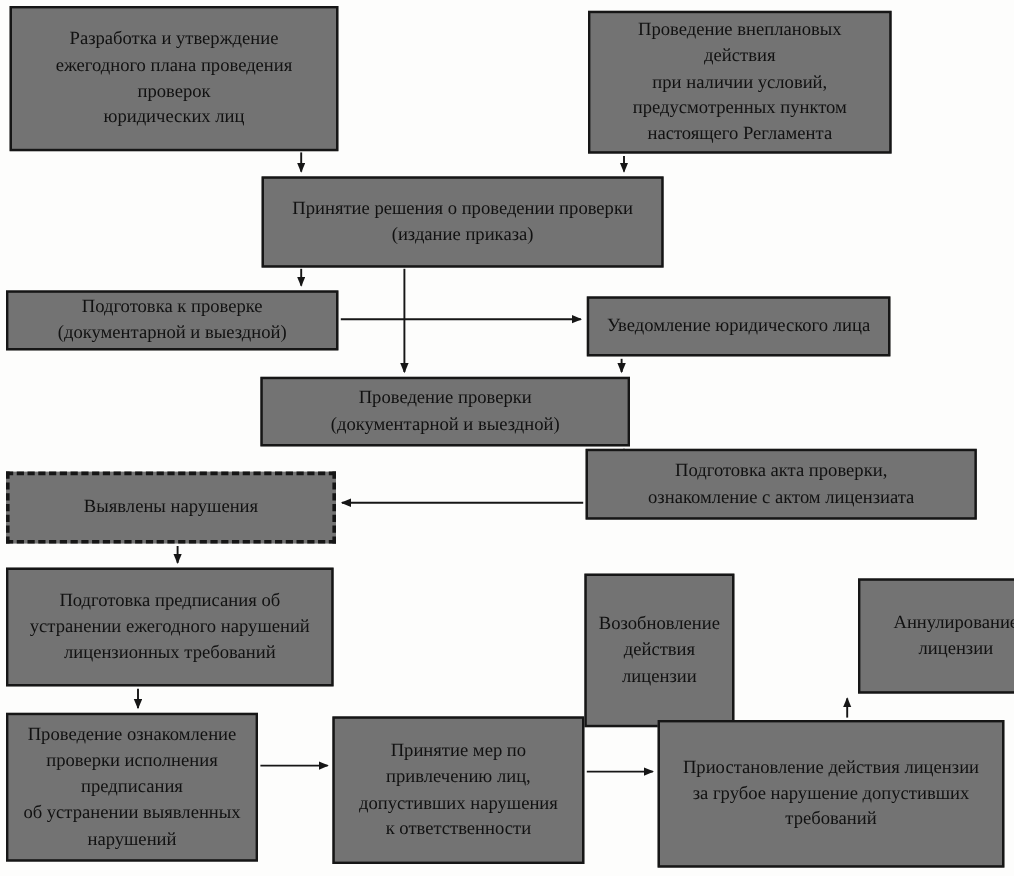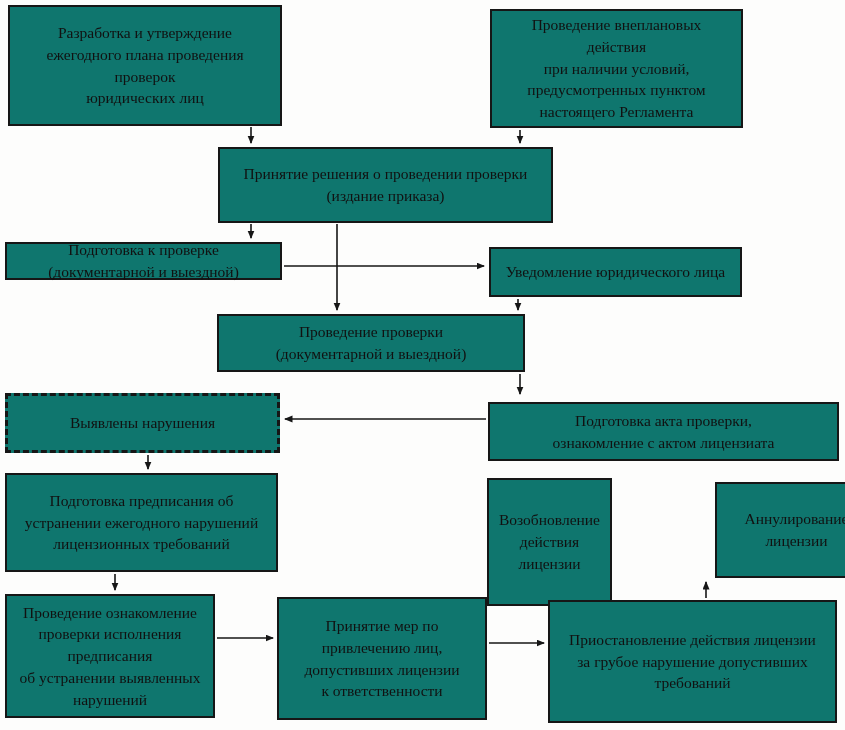--- a/index.html
+++ b/index.html
@@ -25,42 +25,42 @@
     pointer-events: none;
   }
   #arrows line {
     stroke: #161616;
     stroke-width: 1.6;
   }
   .box {
     position: absolute;
     box-sizing: border-box;
     border: 2.5px solid #161616;
-    background: #0f766e;
+    background: #737373;
     display: flex;
     align-items: center;
     justify-content: center;
     text-align: center;
     white-space: pre-line;
     font-size: 15.5px;
     line-height: 1.4;
     padding: 2px 6px;
   }
   .box.dashed {
     border: 3px dashed #161616;
   }
   
   #b-plan        { left: 8px;   top: 5px;   width: 274px; height: 121px; }
   #b-unplanned   { left: 490px; top: 9px;   width: 253px; height: 119px; }
   #b-decision    { left: 218px; top: 147px; width: 335px; height: 76px;  }
-  #b-prepare     { left: 5px;   top: 242px; width: 277px; height: 38px;  }
+  #b-prepare     { left: 5px;   top: 242px; width: 277px; height: 50px;  }
   #b-notify      { left: 489px; top: 247px; width: 253px; height: 50px;  }
   #b-inspection  { left: 217px; top: 314px; width: 308px; height: 58px;  }
   #b-violations  { left: 5px;   top: 393px; width: 275px; height: 60px;  }
-  #b-act         { left: 488px; top: 402px; width: 351px; height: 59px;  }
+  #b-act         { left: 488px; top: 374px; width: 326px; height: 59px;  }
   #b-order       { left: 5px;   top: 473px; width: 273px; height: 99px;  }
   #b-resume      { left: 487px; top: 478px; width: 125px; height: 128px;  }
   #b-annul       { left: 675px; top: 482px; width: 163px; height: 96px; margin-left: 40px;  }
   #b-unplanned2  { left: 5px;   top: 594px; width: 210px; height: 124px; }
   #b-measures    { left: 277px; top: 597px; width: 210px; height: 123px; }
   #b-suspend     { left: 548px; top: 600px; width: 289px; height: 123px; }
 </style>
 </head>
 <body>
 
@@ -127,20 +127,20 @@
 лицензии</div>
 
   <div class="box" id="b-unplanned2">Проведение ознакомление
 проверки исполнения
 предписания
 об устранении выявленных
 нарушений</div>
 
   <div class="box" id="b-measures">Принятие мер по
 привлечению лиц,
-допустивших лицензии
+допустивших нарушения
 к ответственности</div>
 
   <div class="box" id="b-suspend">Приостановление действия лицензии
 за грубое нарушение допустивших
 требований</div>
 
 </div>
 
 </body></html>

